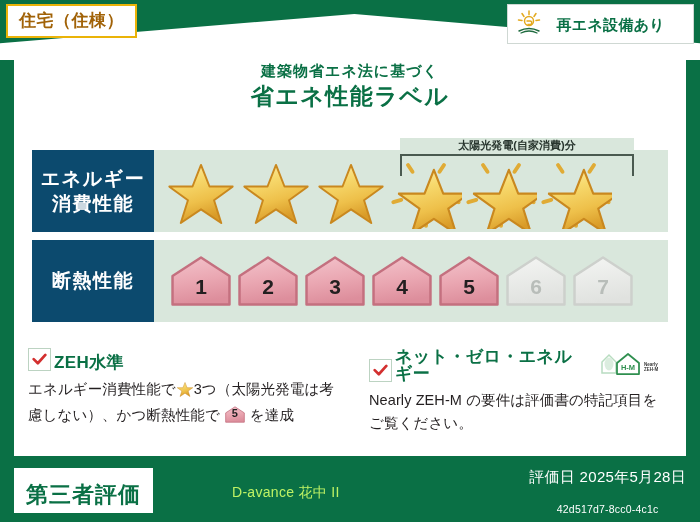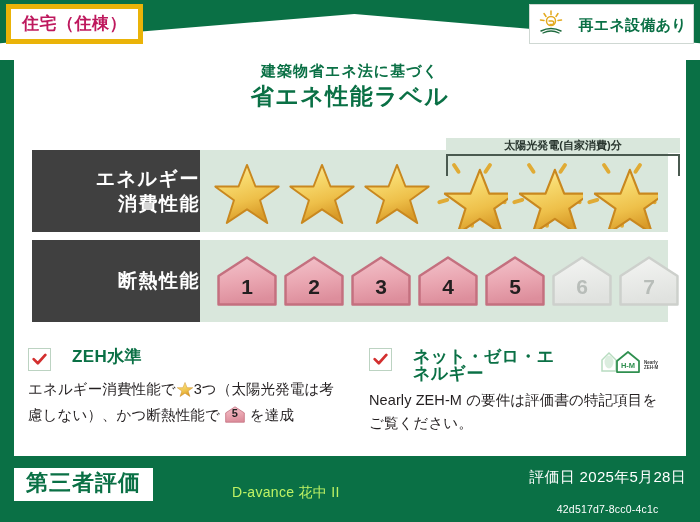--- a/index.html
+++ b/index.html
@@ -31,36 +31,36 @@
     left: -10px; top: 0;
     width: 720px; height: 80px;
     background: #ffffff;
     clip-path: polygon(0% 44px, 50.6% 14px, 100% 44px, 100% 100%, 0% 100%);
   }
 
   .tag-housing {
     position: absolute;
     left: 6px; top: 4px;
     background: #ffffff;
-    border: 5px solid #eab308;
+    border: 2px solid #eab308;
     padding: 6px 11px 7px 11px;
     font-size: 17px;
     font-weight: bold;
-    color: #be185d;
+    color: #a16207;
     letter-spacing: 0.5px;
     z-index: 6;
     line-height: 1;
   }
 
   .tag-renew {
     position: absolute;
     right: 6px; top: 4px;
     background: #ffffff;
     border: 1px solid #cfd8d3;
-    padding: 5px 6px 5px 8px;
+    padding: 5px 28px 5px 8px;
     display: flex;
     align-items: center;
     gap: 14px;
     z-index: 6;
   }
   .tag-renew .renew-label {
     font-size: 15px;
     font-weight: bold;
     color: #0a7045;
     line-height: 1;
@@ -103,28 +103,28 @@
   }
   .rating-row {
     display: flex;
     align-items: stretch;
     height: 82px;
     background: #d9e7dc;
     margin-bottom: 8px;
     position: relative;
   }
   .row-label {
-    width: 168px;
-    background: #404040;
+    width: 122px;
+    background: #0c4a6e;
     color: #ffffff;
     font-size: 19px;
     font-weight: bold;
     display: flex;
     flex-direction: column;
-    align-items: flex-end;
+    align-items: center;
     justify-content: center;
     line-height: 1.32;
     letter-spacing: 1.5px;
     flex: none;
   }
   .row-content {
     flex: 1;
     position: relative;
     display: flex;
     align-items: center;
@@ -200,22 +200,22 @@
   .notes {
     position: absolute;
     left: 14px; top: 304px;
     width: 646px;
     display: flex;
   }
   .note-col { width: 50%; padding-right: 14px; box-sizing: border-box; }
   .note-col.right { padding-left: 18px; border-left: 0; }
   .note-head {
     display: flex;
-    align-items: flex-start;
-    gap: 21px;
+    align-items: flex-end;
+    gap: 3px;
     margin-bottom: 7px;
   }
   .check-box {
     width: 21px; height: 21px;
     border: 1px solid #bcd3c2;
     background: #ffffff;
     display: flex; align-items: center; justify-content: center;
     flex: none;
   }
   .note-title {
@@ -254,21 +254,21 @@
   .footer {
     position: absolute;
     left: 0; bottom: 0;
     width: 700px; height: 66px;
     z-index: 5;
   }
   .bels-plate {
     position: absolute;
     left: 14px; top: 12px;
     background: #ffffff;
-    padding: 4px 12px 7px 12px;
+    padding: 16px 12px 7px 12px;
     display: flex;
     align-items: baseline;
     gap: 4px;
   }
   .bels-third {
     font-size: 22px;
     font-weight: bold;
     color: #0a7045;
     letter-spacing: 1px;
     line-height: 1;

